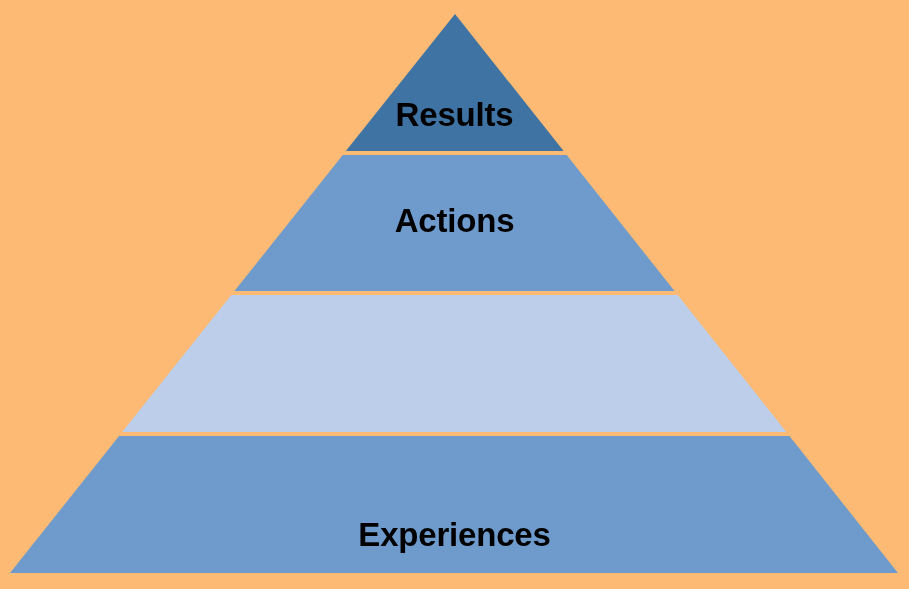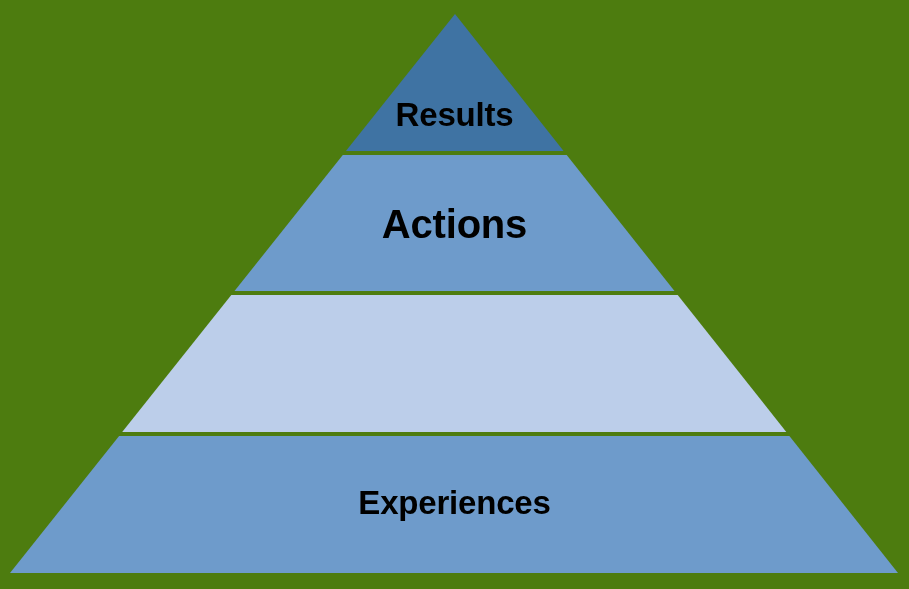--- a/index.html
+++ b/index.html
@@ -31,36 +31,36 @@
     text-align: center;
     font-family: "Liberation Sans", sans-serif;
     font-weight: bold;
     color: #000000;
     line-height: 1;
     white-space: nowrap;
     letter-spacing: -0.2px;
     user-select: none;
   }
   .tier-label-1 { top: 98px;  font-size: 33px; }
-  .tier-label-2 { top: 204px; font-size: 40px; }
+  .tier-label-2 { top: 204px; font-size: 33px; }
   .tier-label-3 { top: 345px; font-size: 33px; }
   .tier-label-4 { top: 486px; font-size: 33px; }
 </style>
 </head>
 <body>
 
-<div id="canvas" style="background: #4d7c0f;">
+<div id="canvas" style="background: #fdba74;">
 
   <svg id="pyramid-svg" viewBox="0 0 909 589" xmlns="http://www.w3.org/2000/svg">
     <polygon fill="#3f73a3" points="455.0,14.0 563.6,151.0 345.9,151.0"></polygon>
     <polygon fill="#6e9bcb" points="342.8,155.0 566.7,155.0 674.5,291.0 234.5,291.0"></polygon>
     <polygon fill="#bcceea" points="231.3,295.0 677.7,295.0 786.3,432.0 122.2,432.0"></polygon>
     <polygon fill="#6e9bcb" points="119.1,436.0 789.4,436.0 898.0,573.0 10.0,573.0"></polygon>
   </svg>
 
   <div class="tier-label tier-label-1" style="color: rgb(0, 0, 0);">Results</div>
 
   <div class="tier-label tier-label-2" style="color: rgb(0, 0, 0);">Actions</div>
 
 
-  <div class="tier-label tier-label-4" style="color: rgb(0, 0, 0);">Experiences</div>
+  <div class="tier-label tier-label-4" style="color: rgb(0, 0, 0); margin-top: 32px;">Experiences</div>
 
 </div>
 
 </body></html>

